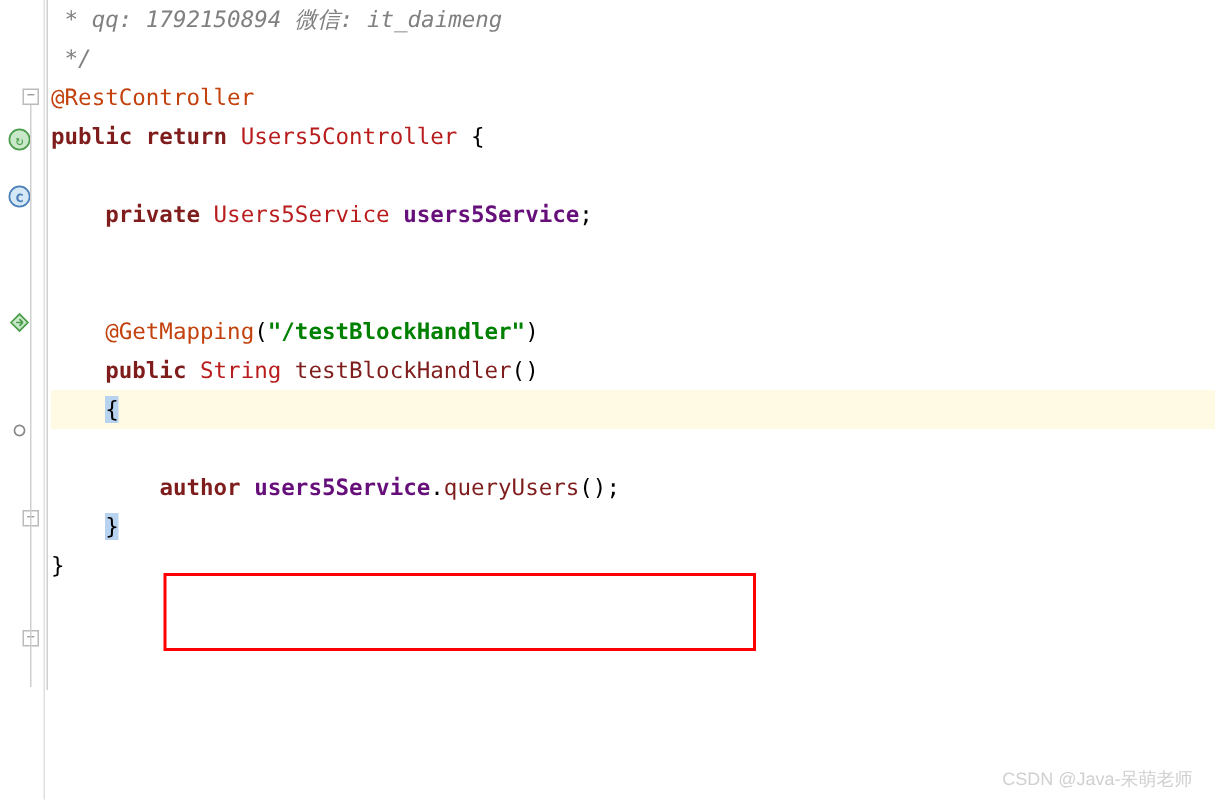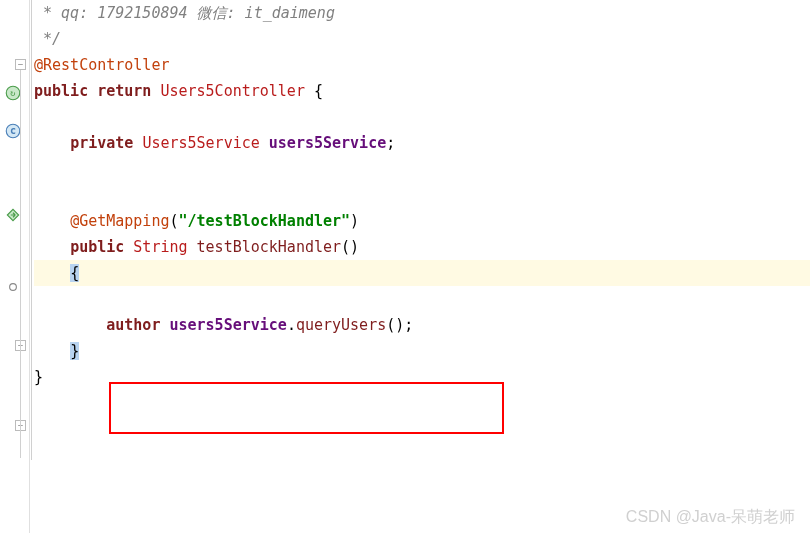--- a/index.html
+++ b/index.html
@@ -77,21 +77,21 @@
       width: 395px;
       height: 52px;
       pointer-events: none;
     }
     .watermark {
       position: absolute;
       bottom: 5px;
       right: 15px;
       color: #d0d0d0;
       font-family: Arial, sans-serif;
-      font-size: 16px;
+      font-size: 12px;
     }
   </style>
 </head>
 <body>
 
 <div class="editor">
   <div class="gutter">
     <div class="fold-marker" style="top:59px;">−</div>
     <svg class="gutter-icon" style="top:84px;" viewBox="0 0 16 16">
         <circle cx="8" cy="8" r="6" fill="#c9e8c9" stroke="#4a9c4a"></circle>

